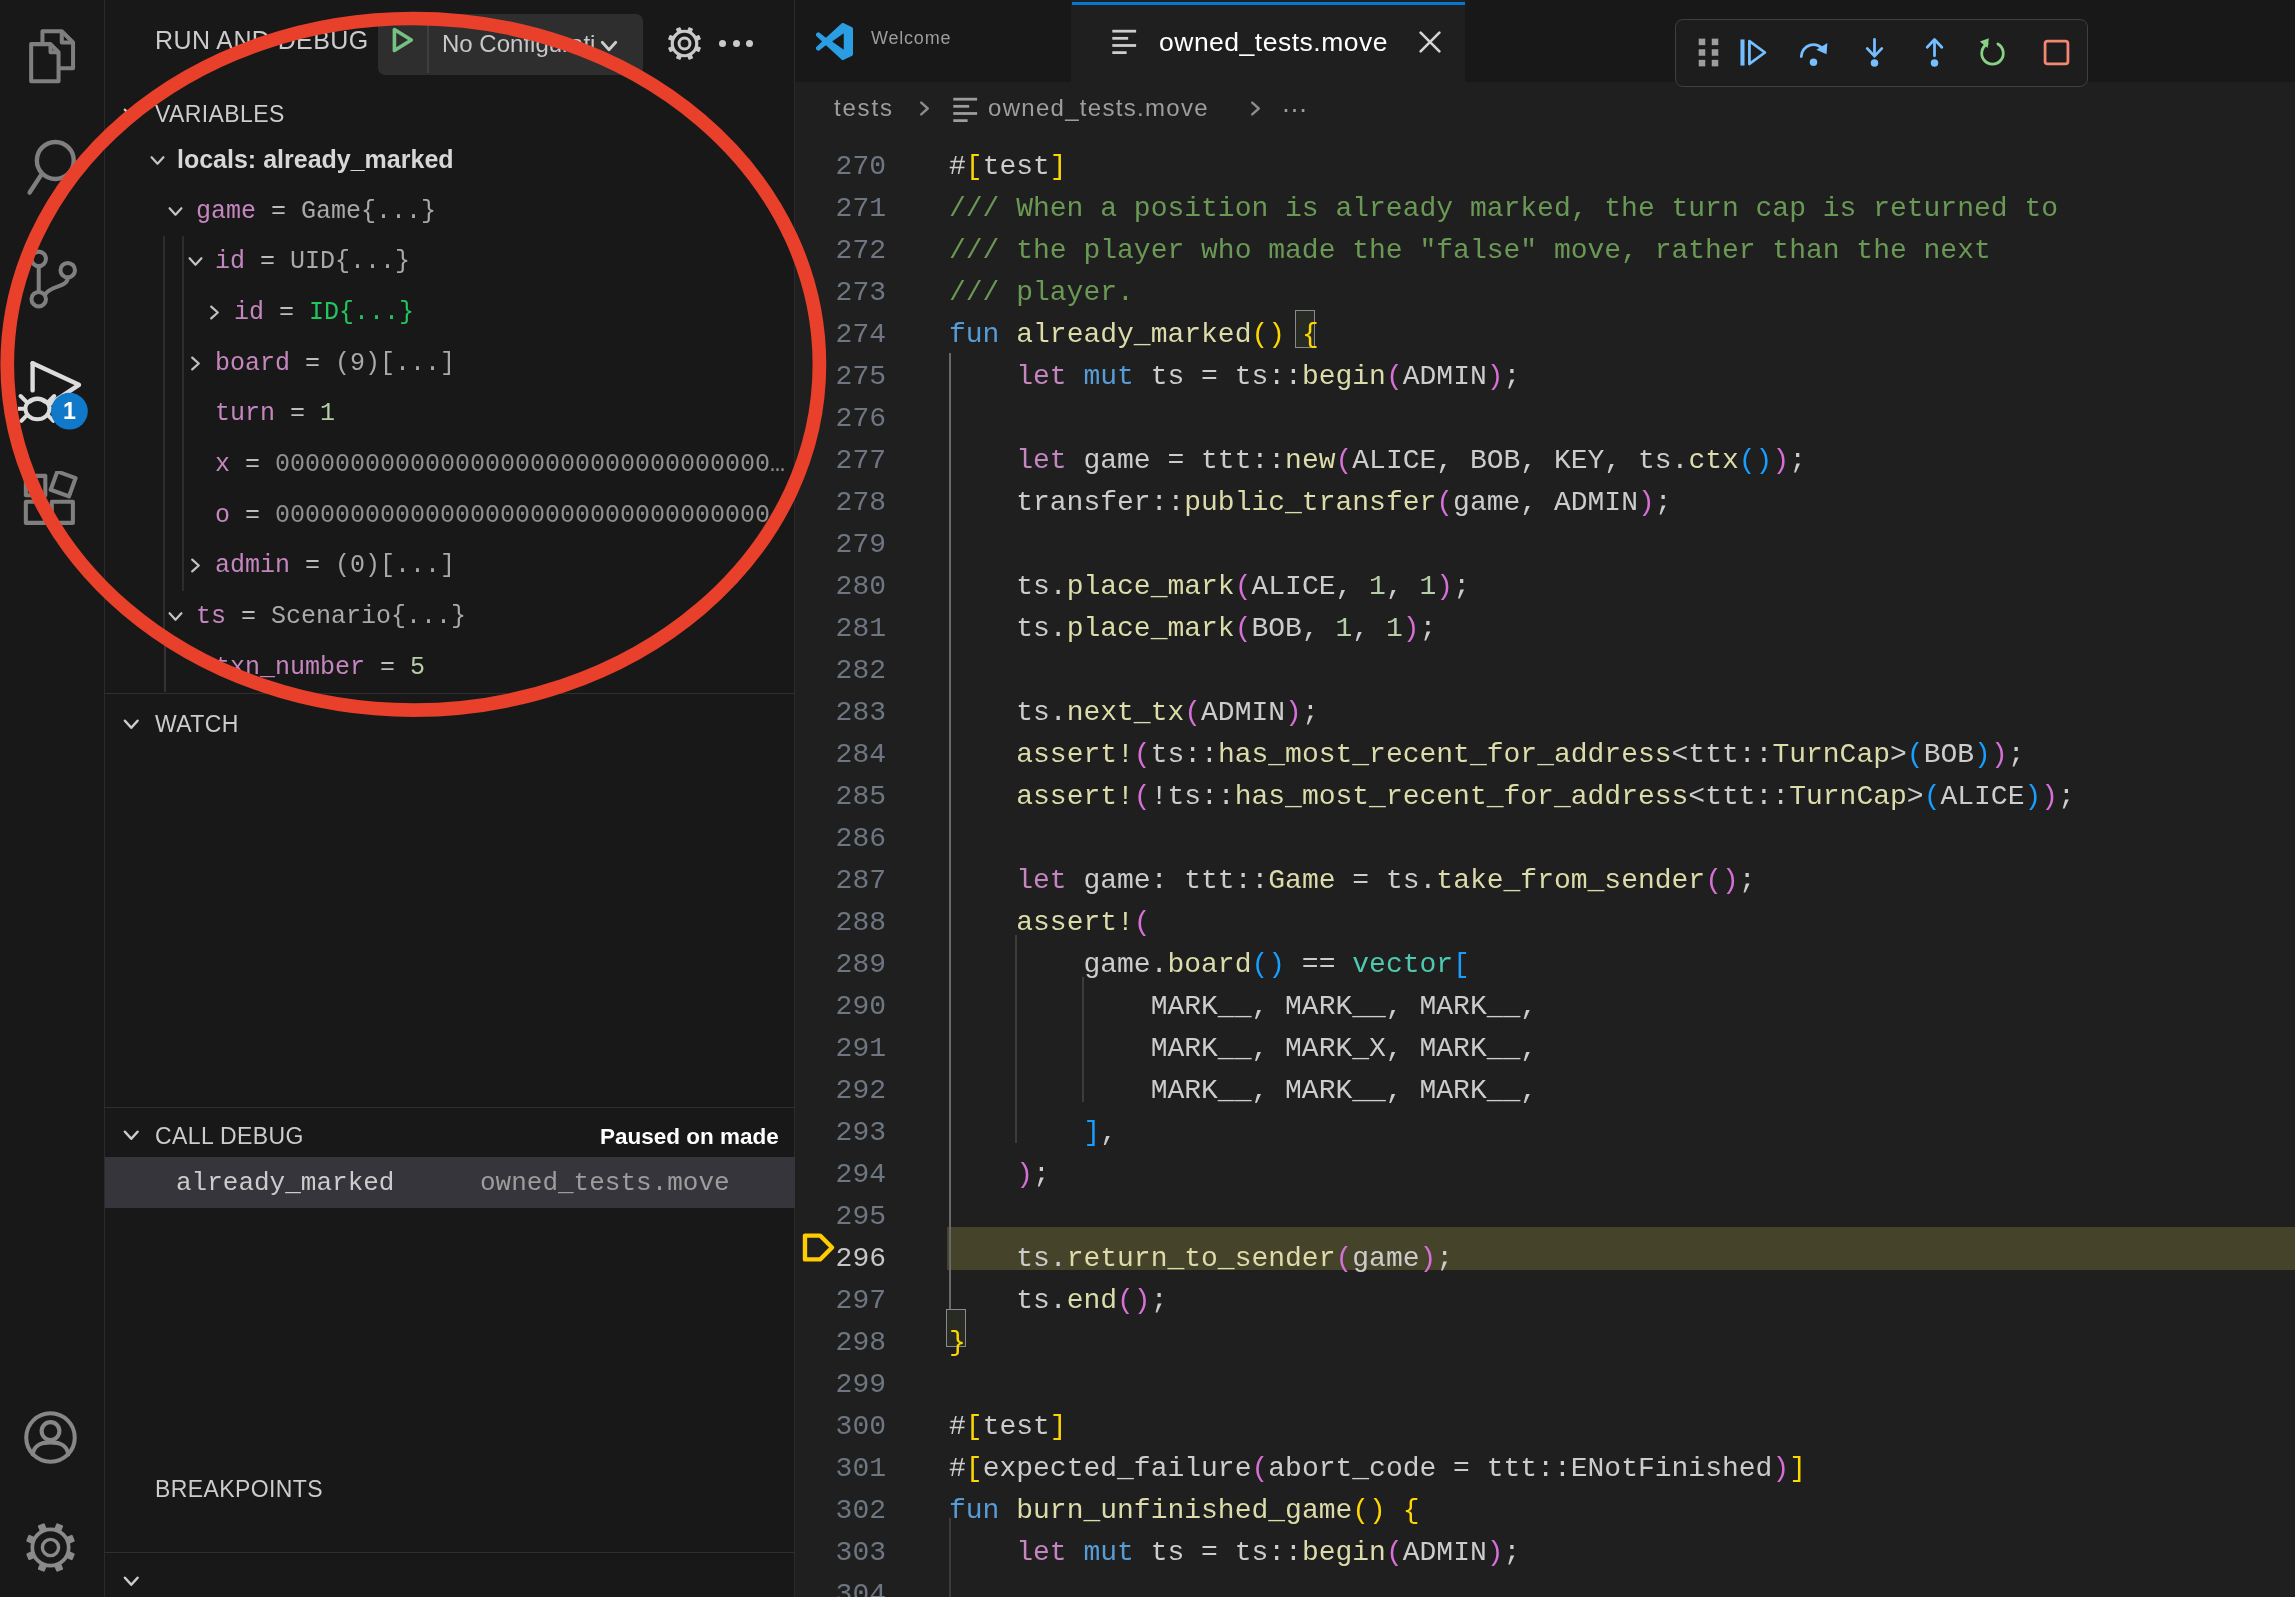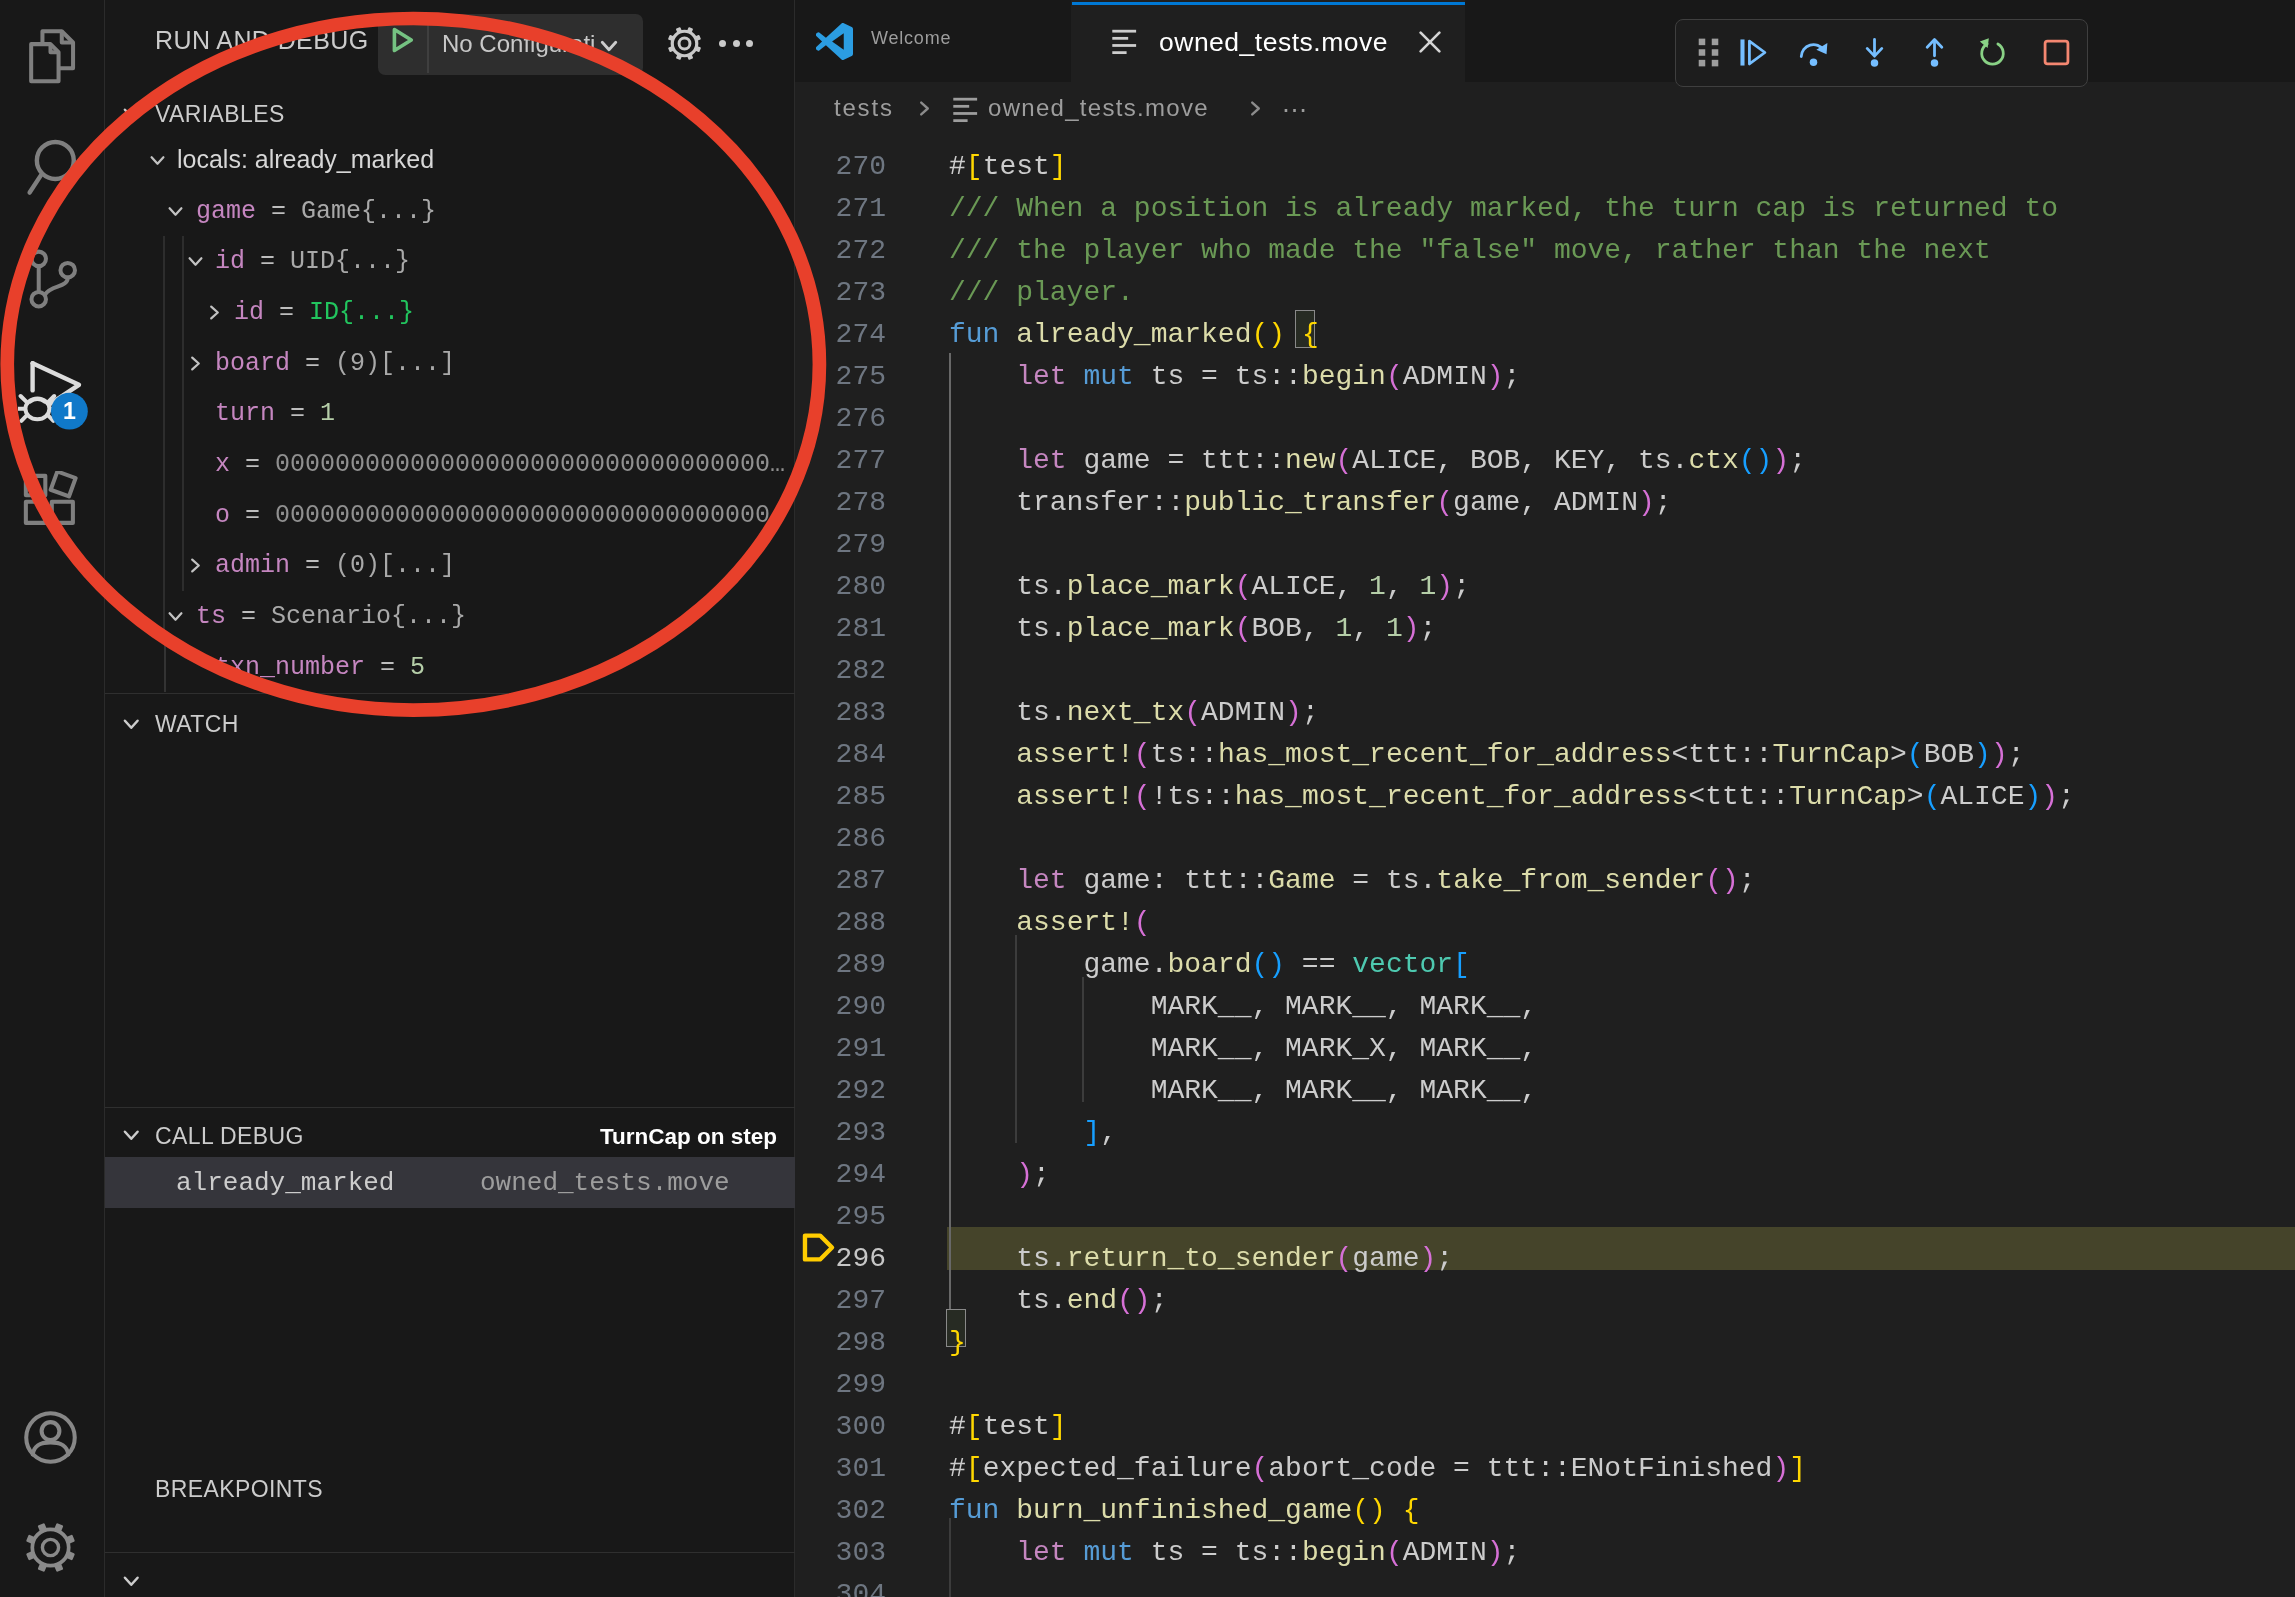--- a/index.html
+++ b/index.html
@@ -1,20 +1,20 @@
 <!DOCTYPE html>
 <html style="font-size:13px"><head><meta charset="utf-8"><style>
 * {margin:0;padding:0;box-sizing:border-box}
 html,body {width:2295px;height:1597px;background:#1f1f1f;overflow:hidden;position:relative;font-family:"Liberation Sans",sans-serif}
 pre {font-family:"Liberation Mono",monospace;font-size:28px;line-height:42px;margin:0}
 i {font-style:normal}
 i.k{color:#c586c0} i.b{color:#569cd6} i.f{color:#dcdcaa} i.t{color:#4ec9b0}
 i.c{color:#6a9955} i.n{color:#b5cea8} i.g{color:#ffd700} i.p{color:#d670d6} i.u{color:#179fff}
 .mrow {font-family:"Liberation Mono",monospace;font-size:25px;white-space:pre}
-.blab {font-weight:normal;font-size:25px;color:#d7d7d7}
+.blab {font-weight:bold;font-size:25px;color:#d7d7d7}
 .shead {font-weight:normal;font-size:23px;color:#cccccc;letter-spacing:0.4px}
 .guide {position:absolute;width:1.6px}
 </style></head>
 <body>
 
 <div style="position:absolute;left:795px;top:0;width:1501px;height:1597px;background:#1f1f1f">
   <div style="position:absolute;left:0;top:0;width:1501px;height:82px;background:#181818"></div>
   <div style="position:absolute;left:0;top:0;width:277px;height:82px;background:#181818;border-right:0.8px solid #1f1f1f"></div>
   <span style="position:absolute;left:76px;top:28px;font-size:18px;letter-spacing:0.8px;color:#9d9d9d">Welcome</span>
   <div style="position:absolute;left:277px;top:0;width:393px;height:82px;background:#1f1f1f"></div>
@@ -314,21 +314,21 @@
   <div style="position:absolute;left:0;top:693px;width:690px;height:0.8px;background:#2f2f2f"></div>
   <svg style="position:absolute;left:15.3px;top:713px" width="22.5" height="22.5" viewBox="0 0 16 16">
       <path d="M3.5 5.5 8 10.5 12.5 5.5" fill="none" stroke="#cccccc" stroke-width="1.8" stroke-linecap="round" stroke-linejoin="round"></path>
     </svg>
   <span class="shead" style="position:absolute;left:50px;top:711px">WATCH</span>
   <div style="position:absolute;left:0;top:1107px;width:690px;height:0.8px;background:#2f2f2f"></div>
   <svg style="position:absolute;left:15.3px;top:1124px" width="22.5" height="22.5" viewBox="0 0 16 16">
       <path d="M3.5 5.5 8 10.5 12.5 5.5" fill="none" stroke="#cccccc" stroke-width="1.8" stroke-linecap="round" stroke-linejoin="round"></path>
     </svg>
   <span class="shead" style="position:absolute;left:50px;top:1123px">CALL DEBUG</span>
-  <span style="position:absolute;left:495px;top:1124px;font-size:22.5px;font-weight:bold;color:#ffffff">TurnCap on step</span>
+  <span style="position:absolute;left:495px;top:1124px;font-size:22.5px;font-weight:bold;color:#ffffff">Paused on made</span>
   <div style="position:absolute;left:0;top:1157px;width:690px;height:51px;background:#35353b"></div>
   <span class="mrow" style="position:absolute;left:71px;top:1168px;color:#cccccc;font-size:26px">already_marked</span>
   <span class="mrow" style="position:absolute;left:375px;top:1168px;color:#9d9d9d;font-size:26px">owned_tests.move</span>
   <div style="position:absolute;left:0;top:1552px;width:690px;height:0.8px;background:#2f2f2f"></div>
   <svg style="position:absolute;left:15.3px;top:1570px" width="22.5" height="22.5" viewBox="0 0 16 16">
       <path d="M3.5 5.5 8 10.5 12.5 5.5" fill="none" stroke="#cccccc" stroke-width="1.8" stroke-linecap="round" stroke-linejoin="round"></path>
     </svg>
   <span class="shead" style="position:absolute;left:50px;top:1476px">BREAKPOINTS</span>
 </div>
 <svg style="position:absolute;left:666px;top:25px" width="37" height="37" viewBox="-23.1 -23.1 46.2 46.2">

